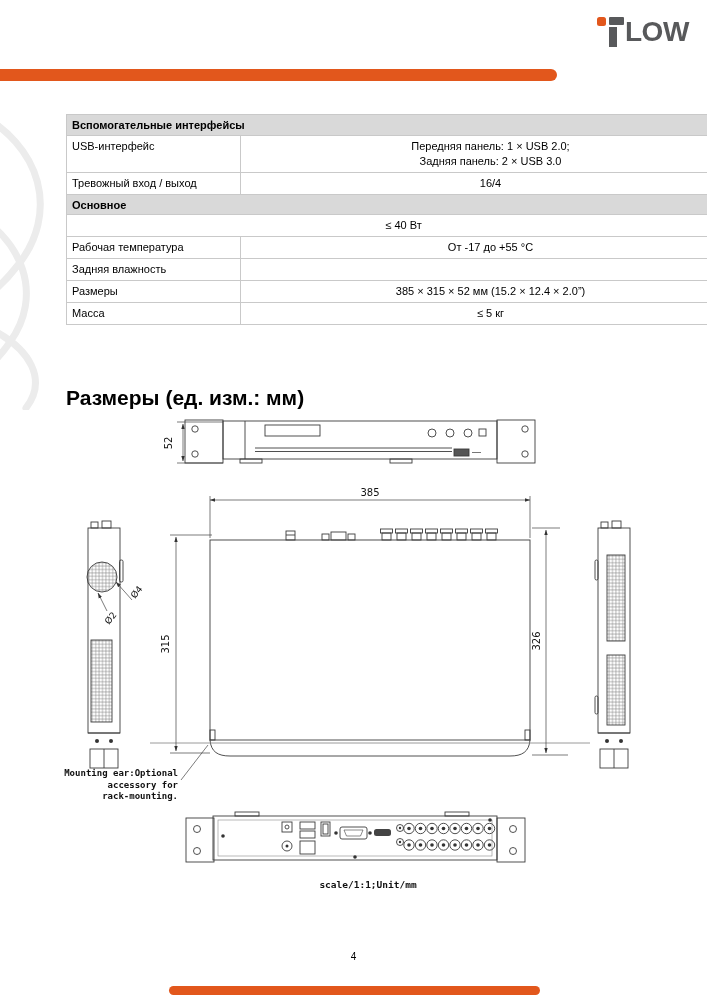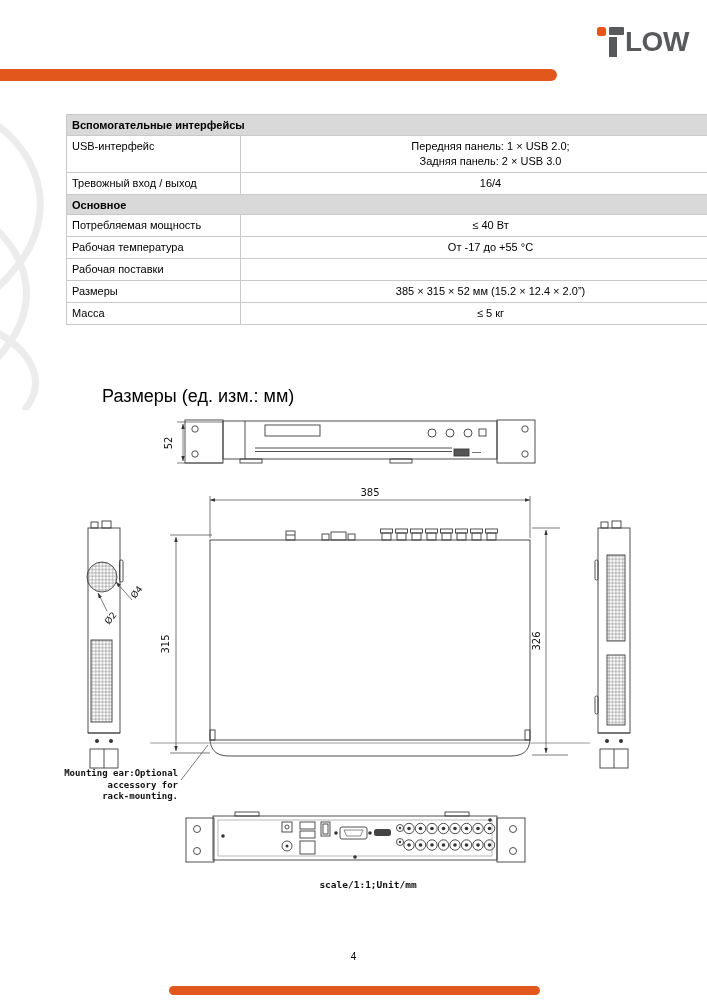--- a/index.html
+++ b/index.html
@@ -2,21 +2,21 @@
 <html><head>
 <meta charset="utf-8">
 <style>
   html,body{margin:0;padding:0;}
   body{
     width:707px;height:1000px;position:relative;background:#ffffff;
     font-family:"Liberation Sans",sans-serif;color:#000;overflow:hidden;
   }
 
   
-  .logo{position:absolute;left:597px;top:26px;display:flex;align-items:flex-end;}
+  .logo{position:absolute;left:597px;top:16px;display:flex;align-items:flex-end;}
   .logo-f{position:relative;width:28px;height:31px;}
   .logo-dot{position:absolute;left:0;top:1px;width:9px;height:9px;border-radius:2.5px;}
   .logo-bar{position:absolute;left:12px;top:1px;width:15px;height:8px;border-radius:1px;}
   .logo-stem{position:absolute;left:12px;top:11px;width:8px;height:20px;}
   .logo-text{font-size:28px;line-height:31px;font-weight:800;letter-spacing:-.5px;}
 
   
   .header-bar{position:absolute;left:0;top:69px;width:557px;height:12px;border-radius:0 6px 6px 0;}
   .footer-bar{position:absolute;left:169px;top:986px;width:371px;height:9px;border-radius:5px;}
 
@@ -30,21 +30,21 @@
   }
   .t-row{display:flex;border-top:1px solid #c9c9c9;box-sizing:border-box;}
   .t-row:first-child{border-top:none;}
   .t-sec{background:#d9d9d9;font-weight:bold;height:20px;line-height:20px;padding-left:5px;}
   .t-label{width:174px;flex:0 0 174px;border-right:1px solid #c9c9c9;padding:3px 4px 0 5px;box-sizing:border-box;}
   .t-val{flex:1;padding:3px 4px 0 6px;box-sizing:border-box;text-align:center;}
   .h1{height:22px;}
   .h2{height:37px;}
 
   
-  .dim-heading{position:absolute;left:66px;top:386px;font-size:18px;font-weight:normal;margin-left:36px;}
+  .dim-heading{position:absolute;left:66px;top:386px;font-size:21px;font-weight:bold;}
 
   
   .drawings{position:absolute;left:60px;top:408px;}
   .drawings text{fill:#111;}
   .dimnum{font-family:"DejaVu Sans",sans-serif;font-size:10px;}
   .holenum{font-family:"DejaVu Sans",sans-serif;font-size:9px;}
   .technote{font-family:"DejaVu Sans Mono",monospace;font-size:9px;font-weight:bold;}
 
   
   .page-num{position:absolute;left:0;top:951px;width:707px;text-align:center;font-size:10px;}
@@ -83,29 +83,28 @@
     </div>
   </div>
   <div class="t-row h1">
     <div class="t-label">Тревожный вход / выход</div>
     <div class="t-val">16/4</div>
   </div>
   <div class="t-row t-sec">
     <span>Основное</span>
   </div>
   <div class="t-row h1">
-    <div class="t-label">Потребляемая мощность</div>
     <div class="t-val">≤ 40 Вт</div>
   </div>
   <div class="t-row h1">
     <div class="t-label">Рабочая температура</div>
     <div class="t-val">От -17 до +55 °C</div>
   </div>
   <div class="t-row h1">
-    <div class="t-label">Рабочая поставки</div>
+    <div class="t-label">Задняя влажность</div>
   </div>
   <div class="t-row h1">
     <div class="t-label">Размеры</div>
     <div class="t-val">385 × 315 × 52 мм (15.2 × 12.4 × 2.0”)</div>
   </div>
   <div class="t-row h1">
     <div class="t-label">Масса</div>
     <div class="t-val">≤ 5 кг</div>
   </div>
 </div>

